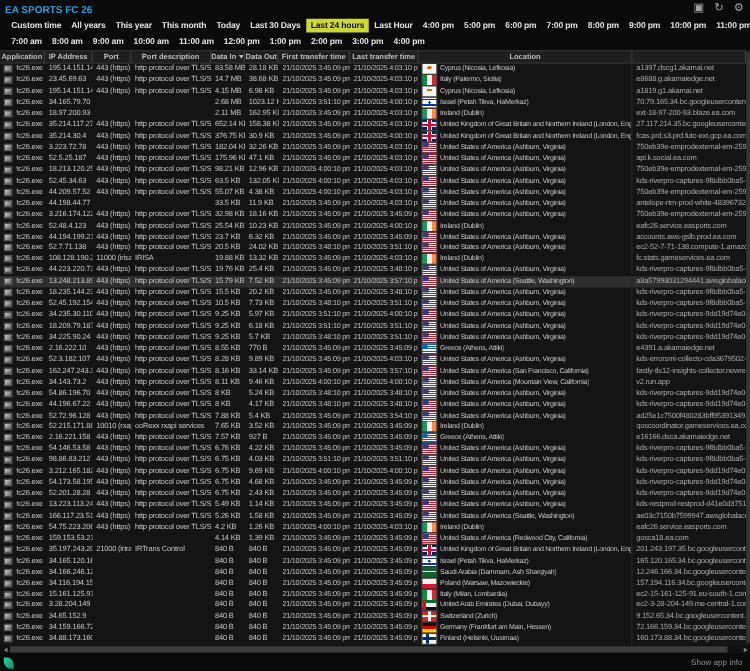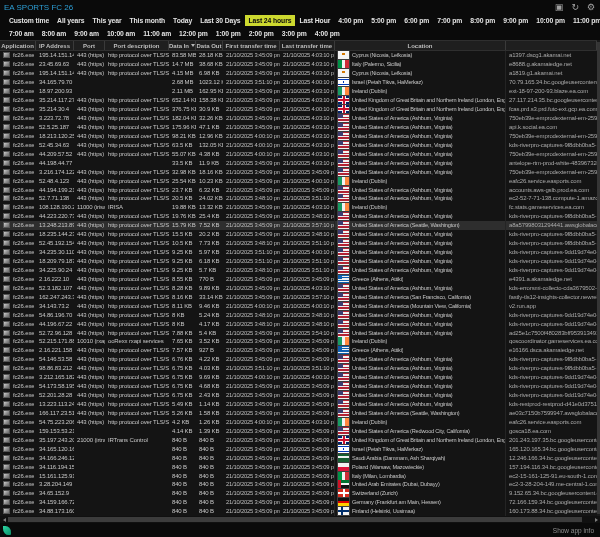--- a/index.html
+++ b/index.html
@@ -2,21 +2,21 @@
 <html><head>
 <meta charset="utf-8">
 <style>
   html,body{margin:0;padding:0;}
   body{
     width:600px;height:537px;overflow:hidden;background:#0a0a0a;
     font-family:"Liberation Sans",sans-serif;color:#c6c6c6;
   }
   
   .titlebar{height:13px;display:flex;align-items:center;padding:1px 5px 0 4px;}
-  .title{color:#2d9fd6;font-size:8px;font-weight:normal;white-space:nowrap;}
+  .title{color:#2d9fd6;font-size:8px;font-weight:bold;white-space:nowrap;}
   .tbicons{margin-left:auto;display:flex;gap:8px;color:#a2a2a2;font-size:9px;line-height:11px;}
   .tbi{font-family:"DejaVu Sans",sans-serif;cursor:default;}
   
   .frow{display:flex;align-items:center;padding-left:5px;height:13px;white-space:nowrap;overflow:hidden;}
   .fbtn{font-size:6.8px;font-weight:bold;color:#e3e3e3;padding:2px 4px;letter-spacing:-0.1px;cursor:default;}
   .fbtn.active{background:#cdd92f;color:#0b0b0b;}
   
   .gridwrap{position:relative;background:#141414;}
   .header{display:flex;height:11px;background:#1f1f1f;border-top:1px solid #2f2f2f;border-bottom:1px solid #2f2f2f;box-sizing:border-box;padding-right:3px;}
   .hcell{font-size:6px;font-weight:bold;color:#bdbdbd;border-right:1px solid #3a3a3a;box-sizing:border-box;

